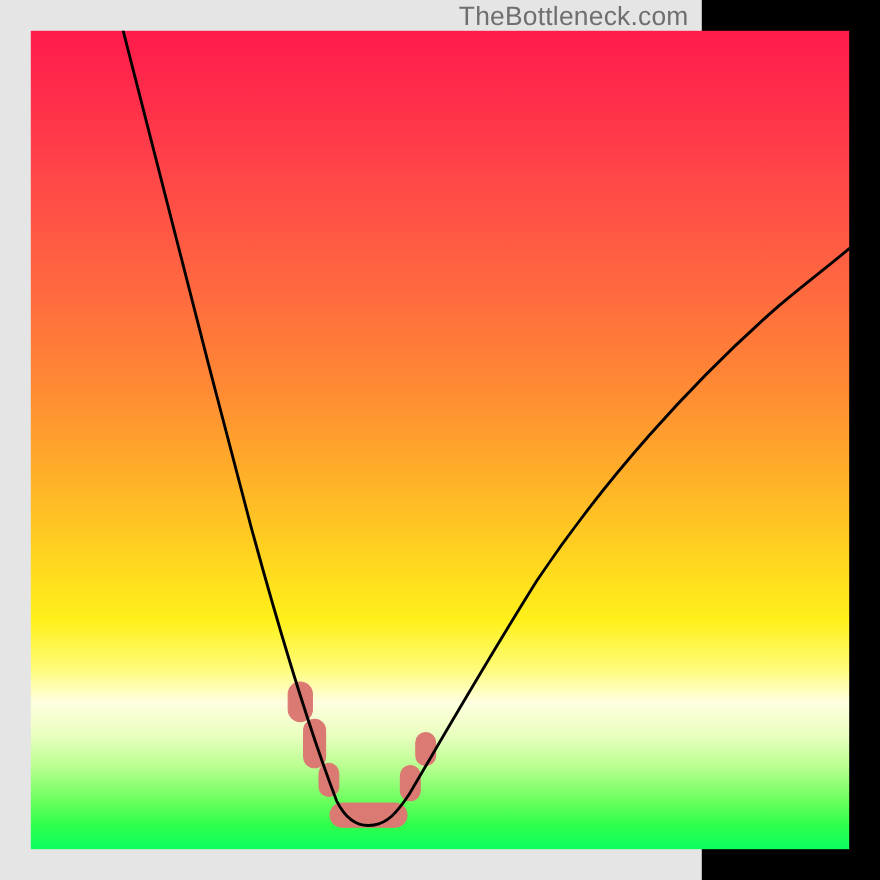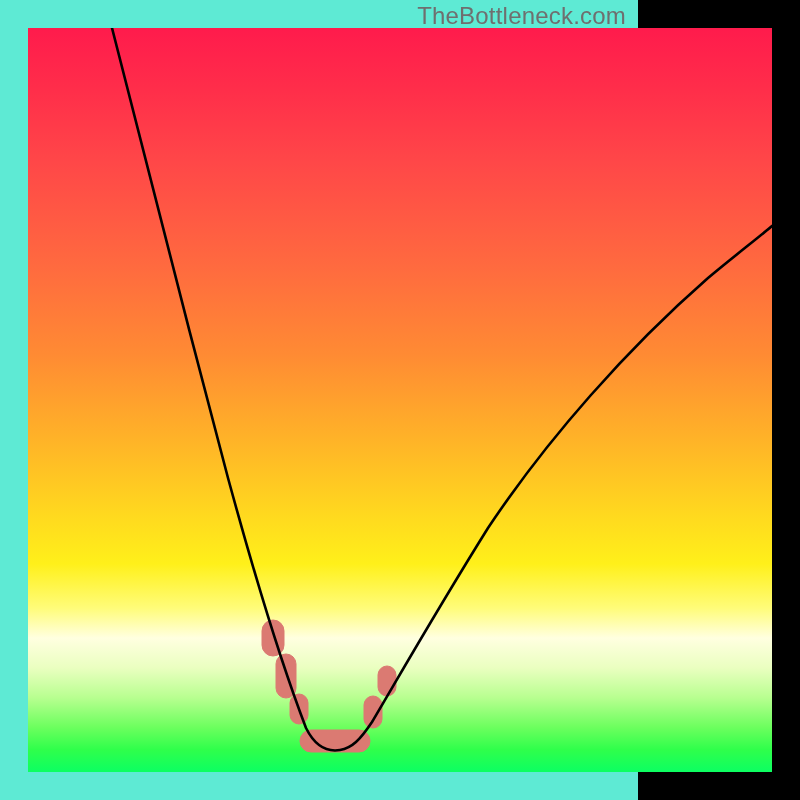--- a/index.html
+++ b/index.html
@@ -8,21 +8,21 @@
     width: 800px;
     height: 800px;
     background: #000;
     overflow: hidden;
     font-family: Arial, Helvetica, sans-serif;
   }
   .root {
     position: relative;
     width: 638px;
     height: 800px;
-    background: #5eead4;
+    background: #e5e5e5;
   }
   .attribution {
     position: absolute;
     top: 2px;
     right: 12px;
     color: #6f6f6f;
     font-size: 24px;
     font-weight: 500;
     letter-spacing: 0.2px;
     z-index: 5;

